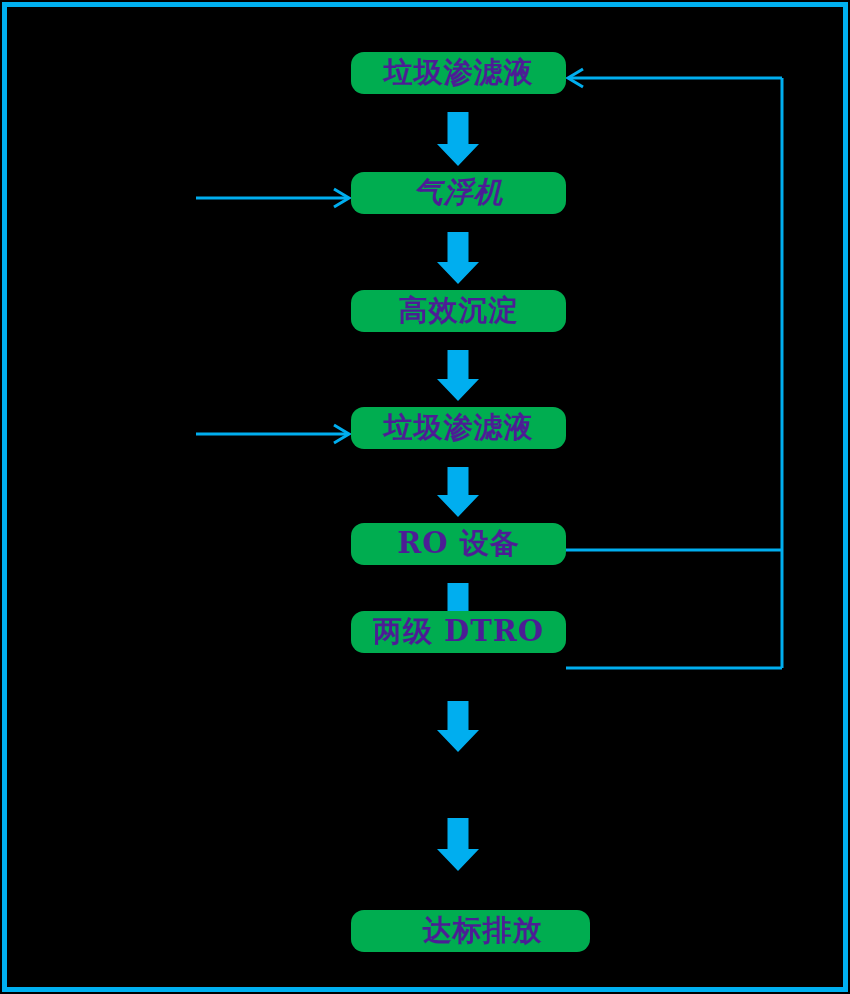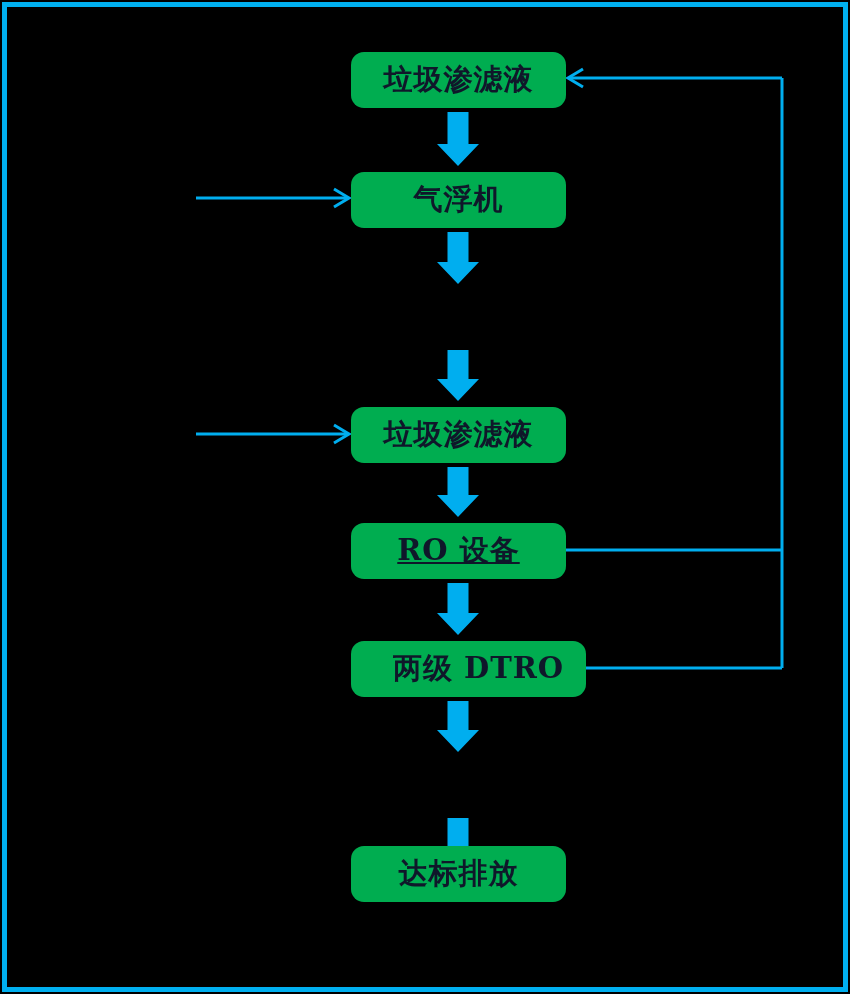--- a/index.html
+++ b/index.html
@@ -19,42 +19,42 @@
   }
   .connector-layer {
     position: absolute;
     left: 0; top: 0;
     width: 850px; height: 994px;
   }
   .node {
     position: absolute;
     left: 351px;
     width: 215px;
-    height: 56px;
+    height: 42px;
     background: #00AD50;
     border-radius: 13px;
-    color: #0f172a;
+    color: #4c1d95;
     font-size: 29px;
     font-weight: bold;
     letter-spacing: 1px;
     display: flex;
     align-items: center;
     justify-content: center;
     white-space: nowrap;
     z-index: 2;
     text-align: right;
   }
   .node-1 { top: 52px; }
-  .node-2 { top: 172px; }
+  .node-2 { top: 172px; font-style: italic; }
   .node-3 { top: 290px; }
   .node-4 { top: 407px; }
-  .node-5 { top: 523px; text-decoration: underline; }
-  .node-6 { top: 641px; padding-left: 20px; }
+  .node-5 { top: 523px; }
+  .node-6 { top: 611px; }
   .node-7 { top: 758px; }
-  .node-8 { top: 846px; }
+  .node-8 { top: 910px; padding-left: 24px; }
 </style>
 </head>
 <body>
 
 <div class="canvas">
 
   <div class="frame-border"></div>
 
   <svg class="connector-layer" width="850" height="994" viewBox="0 0 850 994" xmlns="http://www.w3.org/2000/svg">
 
@@ -79,18 +79,19 @@
     <g stroke="#00AEEF" stroke-width="3" fill="none">
       <line x1="196" y1="198" x2="348" y2="198"></line>
       <polyline points="334,189 349,198 334,207"></polyline>
       <line x1="196" y1="434" x2="348" y2="434"></line>
       <polyline points="334,425 349,434 334,443"></polyline>
     </g>
   </svg>
 
   <div class="node node-1">垃圾渗滤液</div>
   <div class="node node-2">气浮机</div>
+  <div class="node node-3">高效沉淀</div>
   <div class="node node-4">垃圾渗滤液</div>
   <div class="node node-5">RO 设备</div>
   <div class="node node-6">两级 DTRO</div>
   <div class="node node-8">达标排放</div>
 
 </div>
 
 </body></html>

